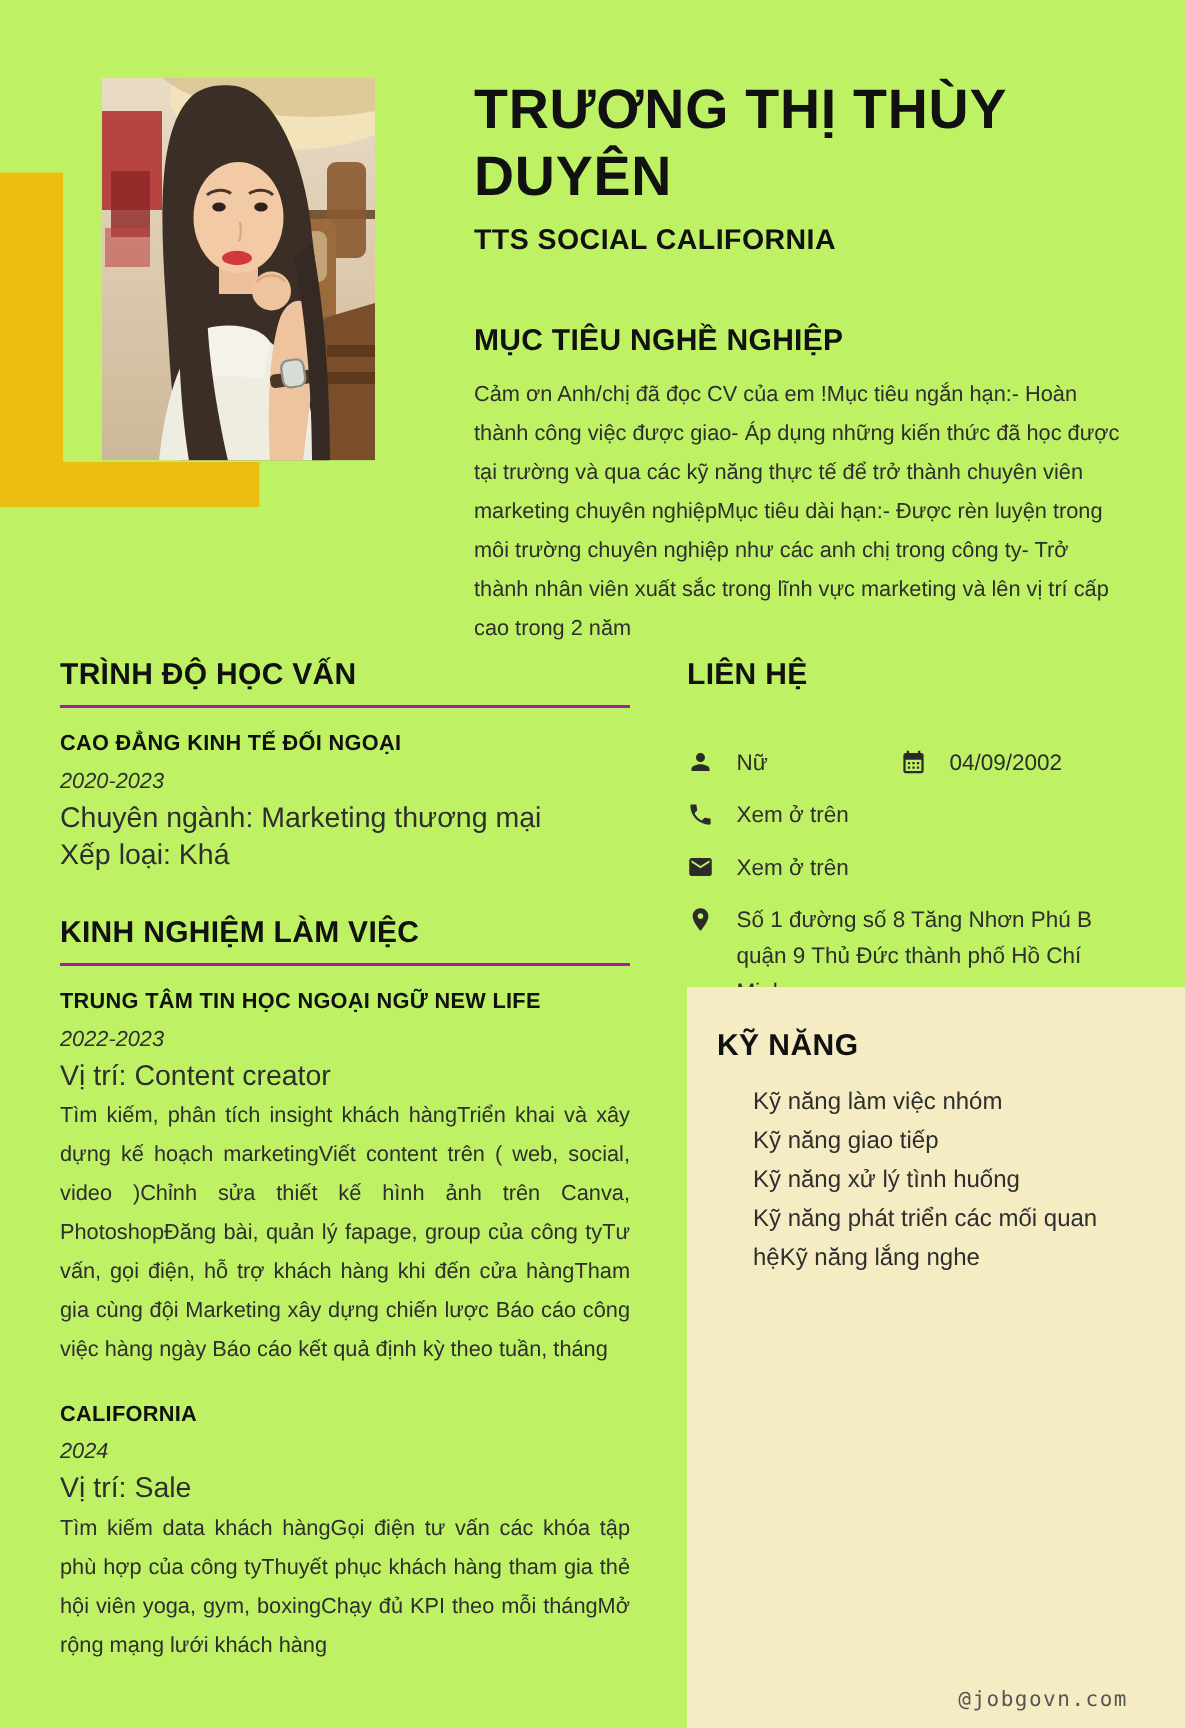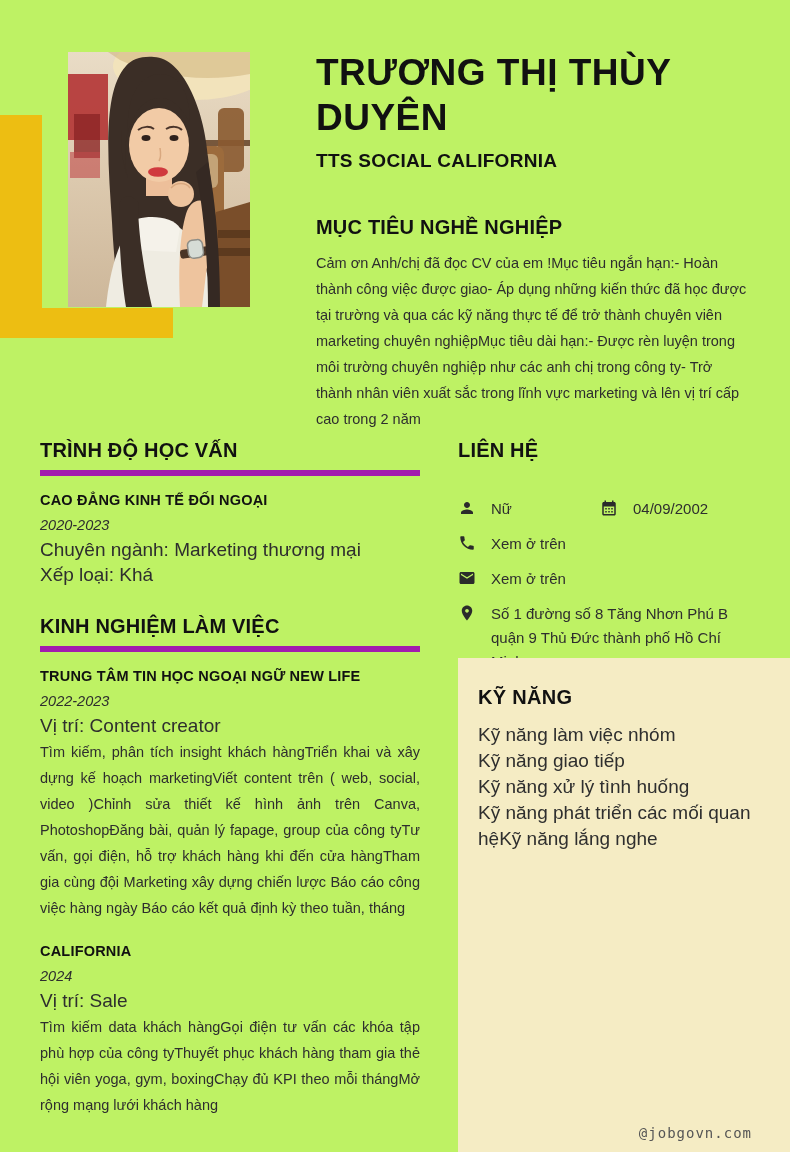--- a/index.html
+++ b/index.html
@@ -16,21 +16,21 @@
   
   .header{position:absolute;left:316px;top:50px;width:450px;}
   .name{margin:0;font-size:37px;line-height:45px;font-weight:bold;color:#111111;letter-spacing:.5px;}
   .job-title{margin:10px 0 0 0;font-size:19px;line-height:22px;font-weight:bold;color:#111111;letter-spacing:.3px;}
   
   .objective{position:absolute;left:316px;top:214px;width:436px;}
   .section-heading{margin:0;font-size:20px;line-height:26px;font-weight:bold;color:#111111;letter-spacing:.2px;}
   .objective p{margin:10px 0 0 0;font-size:14.5px;line-height:26px;color:#2e2e2e;}
   
   .left-col{position:absolute;left:40px;top:437px;width:380px;}
-  .ruled{border-bottom:6px solid #a21caf;padding-bottom:7px;}
+  .ruled{border-bottom:2px solid #a21caf;padding-bottom:7px;}
   .left-col .section-heading{margin-top:0;}
   .heading-gap{margin-top:26px;}
   .entry-title{margin:13px 0 0 0;font-size:14.5px;line-height:22px;font-weight:bold;color:#111111;letter-spacing:.2px;}
   .entry-years{margin:2px 0 0 0;font-size:14.5px;line-height:24px;font-style:italic;color:#2e2e2e;}
   .entry-line{margin:0;font-size:19px;line-height:25px;color:#2e2e2e;}
   .entry-desc{margin:1px 0 0 0;font-size:14.5px;line-height:26px;color:#2e2e2e;text-align:justify;}
   .entry-gap{margin-top:19px;}
   
   .contact{position:absolute;left:458px;top:437px;width:320px;}
   .contact-rows{margin-top:12px;}
@@ -38,21 +38,21 @@
   .c-icon{flex:0 0 18px;width:18px;height:18px;margin-top:2px;}
   .c-icon svg{display:block;width:18px;height:18px;fill:#2b2b2b;}
   .c-text{margin-left:15px;font-size:15px;line-height:24px;color:#2e2e2e;}
   .c-pair{display:flex;align-items:center;margin-top:34px;}
   .c-pair .cell-a{width:142px;display:flex;}
   .c-pair .cell-b{display:flex;}
   .c-addr{width:258px;}
   
   .skills{position:absolute;left:458px;top:658px;width:332px;height:494px;background:#F5ECC4;box-sizing:border-box;padding:26px 20px 0 20px;}
   .skills .section-heading{letter-spacing:.3px;}
-  .skill-item{font-size:19px;line-height:26px;color:#2e2e2e;}
+  .skill-item{font-size:16px;line-height:26px;color:#2e2e2e;margin-left:24px;}
   .skills-list{margin-top:12px;}
   
   .watermark{position:absolute;right:38px;bottom:11px;font-family:"DejaVu Sans Mono","Liberation Mono",monospace;
     font-size:14px;color:#555555;letter-spacing:1px;}
 </style>
 </head>
 <body>
 
 <div class="page">
 

